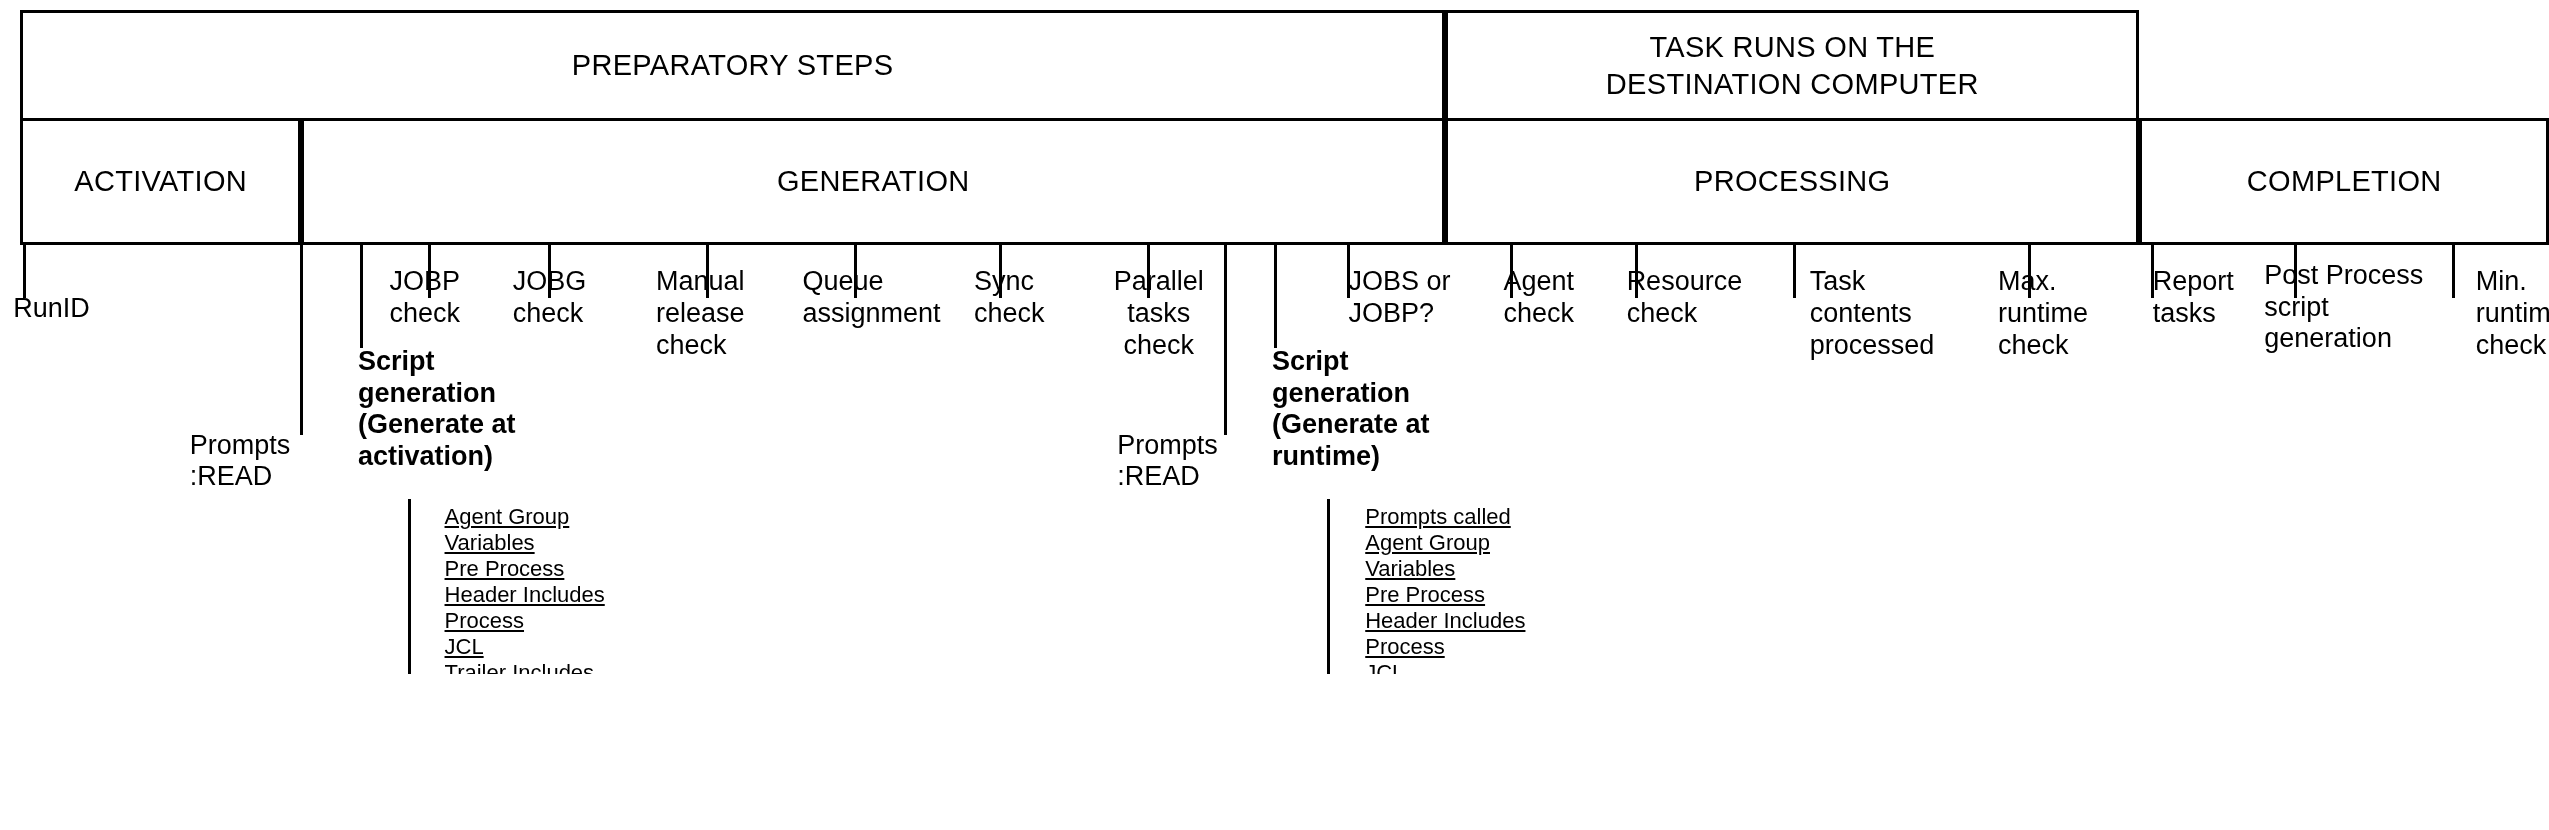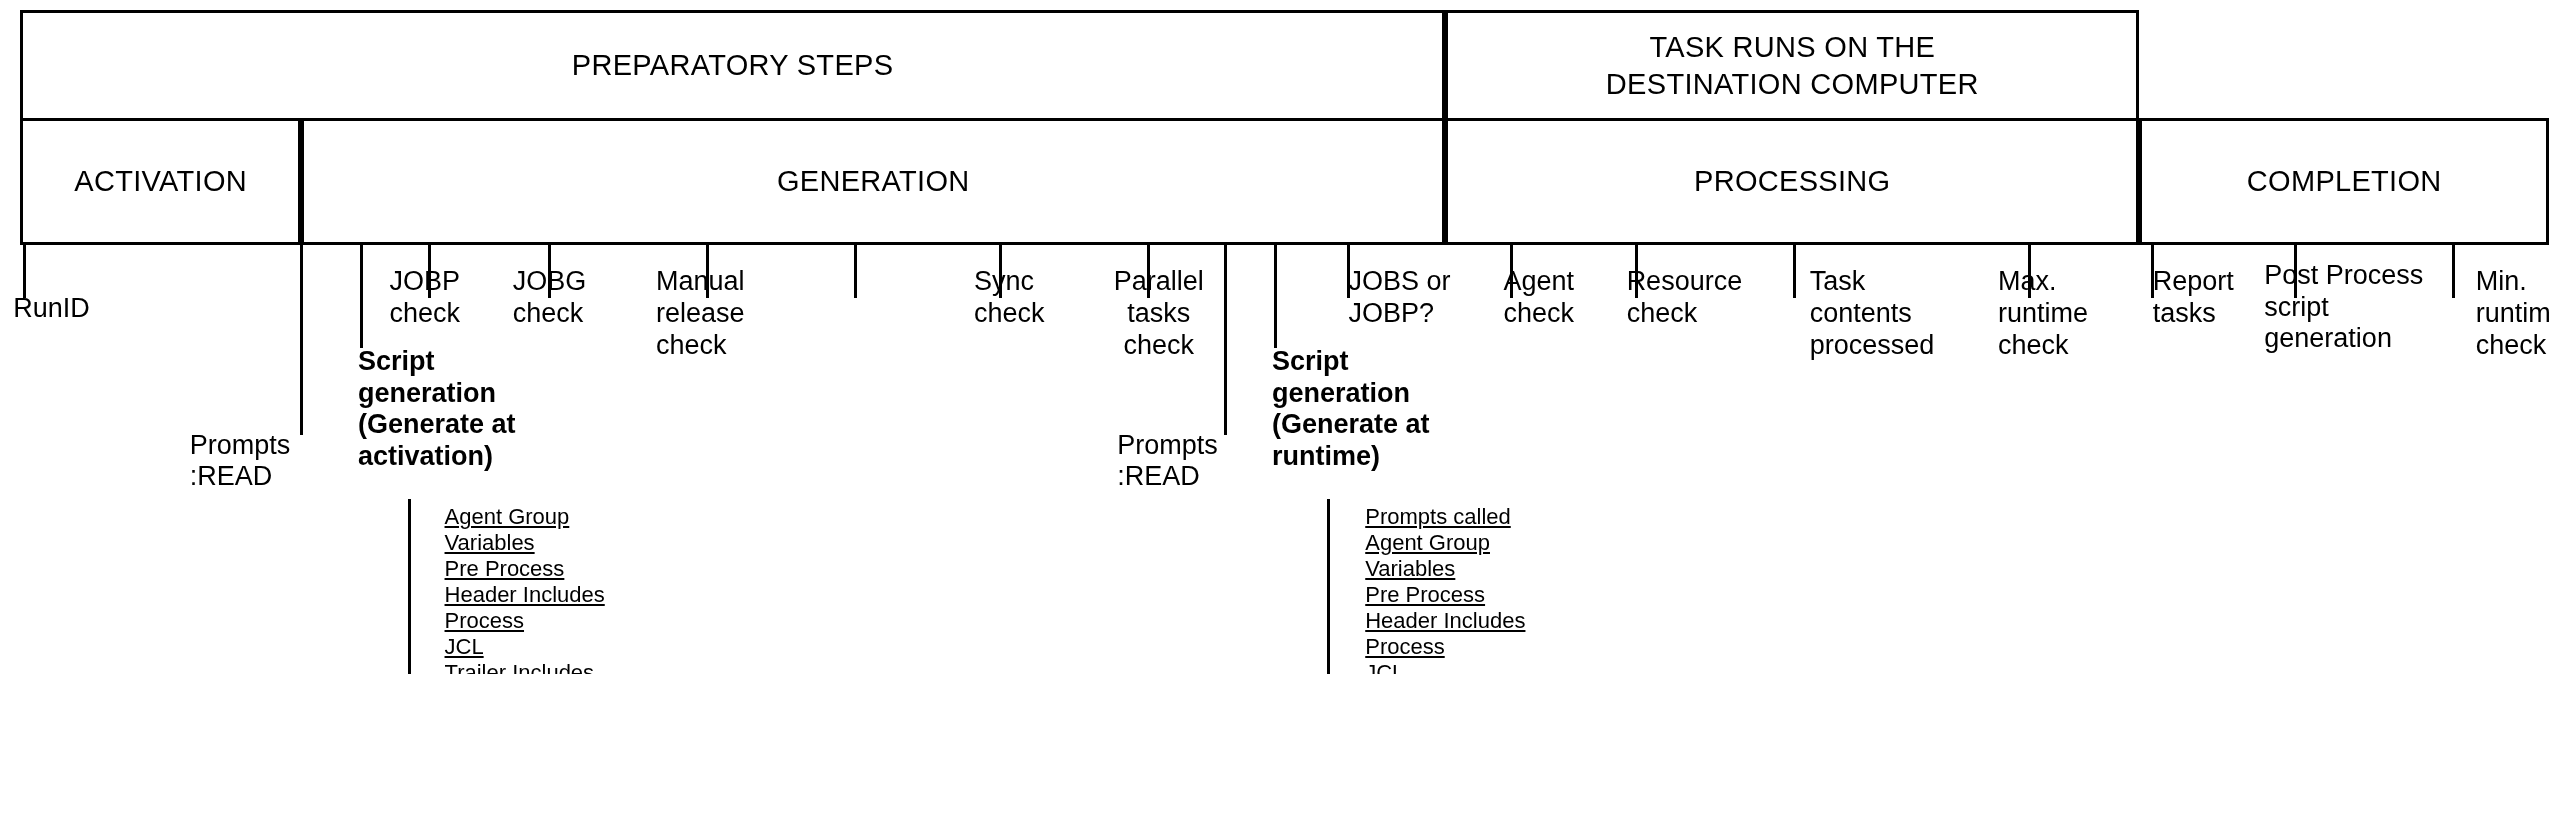--- a/index.html
+++ b/index.html
@@ -102,20 +102,22 @@
     <div class="lbl" style="left: 389.592px; top: 266.388px;">JOBP
 check</div>
     <div class="tick" style="left: 547.76px; top: 244.744px; height: 53.2776px;"></div>
     <div class="lbl" style="left: 512.797px; top: 266.388px;">JOBG
 check</div>
     <div class="tick" style="left: 705.928px; top: 244.744px; height: 53.2776px;"></div>
     <div class="lbl" style="left: 655.98px; top: 266.388px;">Manual
 release
 check</div>
     <div class="tick" style="left: 854.106px; top: 244.744px; height: 53.2776px;"></div>
+    <div class="lbl" style="left: 802.494px; top: 266.388px;">Queue
+assignment</div>
     <div class="tick" style="left: 998.955px; top: 244.744px; height: 53.2776px;"></div>
     <div class="lbl" style="left: 973.981px; top: 266.388px;">Sync
 check</div>
     <div class="tick" style="left: 1147.13px; top: 244.744px; height: 53.2776px;"></div>
     <div class="lbl" style="left: 1113.83px; top: 266.388px; text-align: center;">Parallel
 tasks
 check</div>
     <div class="tick" style="left: 1223.72px; top: 244.744px; height: 189.801px;"></div>
     <div class="lbl" style="left: 1117.16px; top: 429.551px;">Prompts
 :READ</div>

